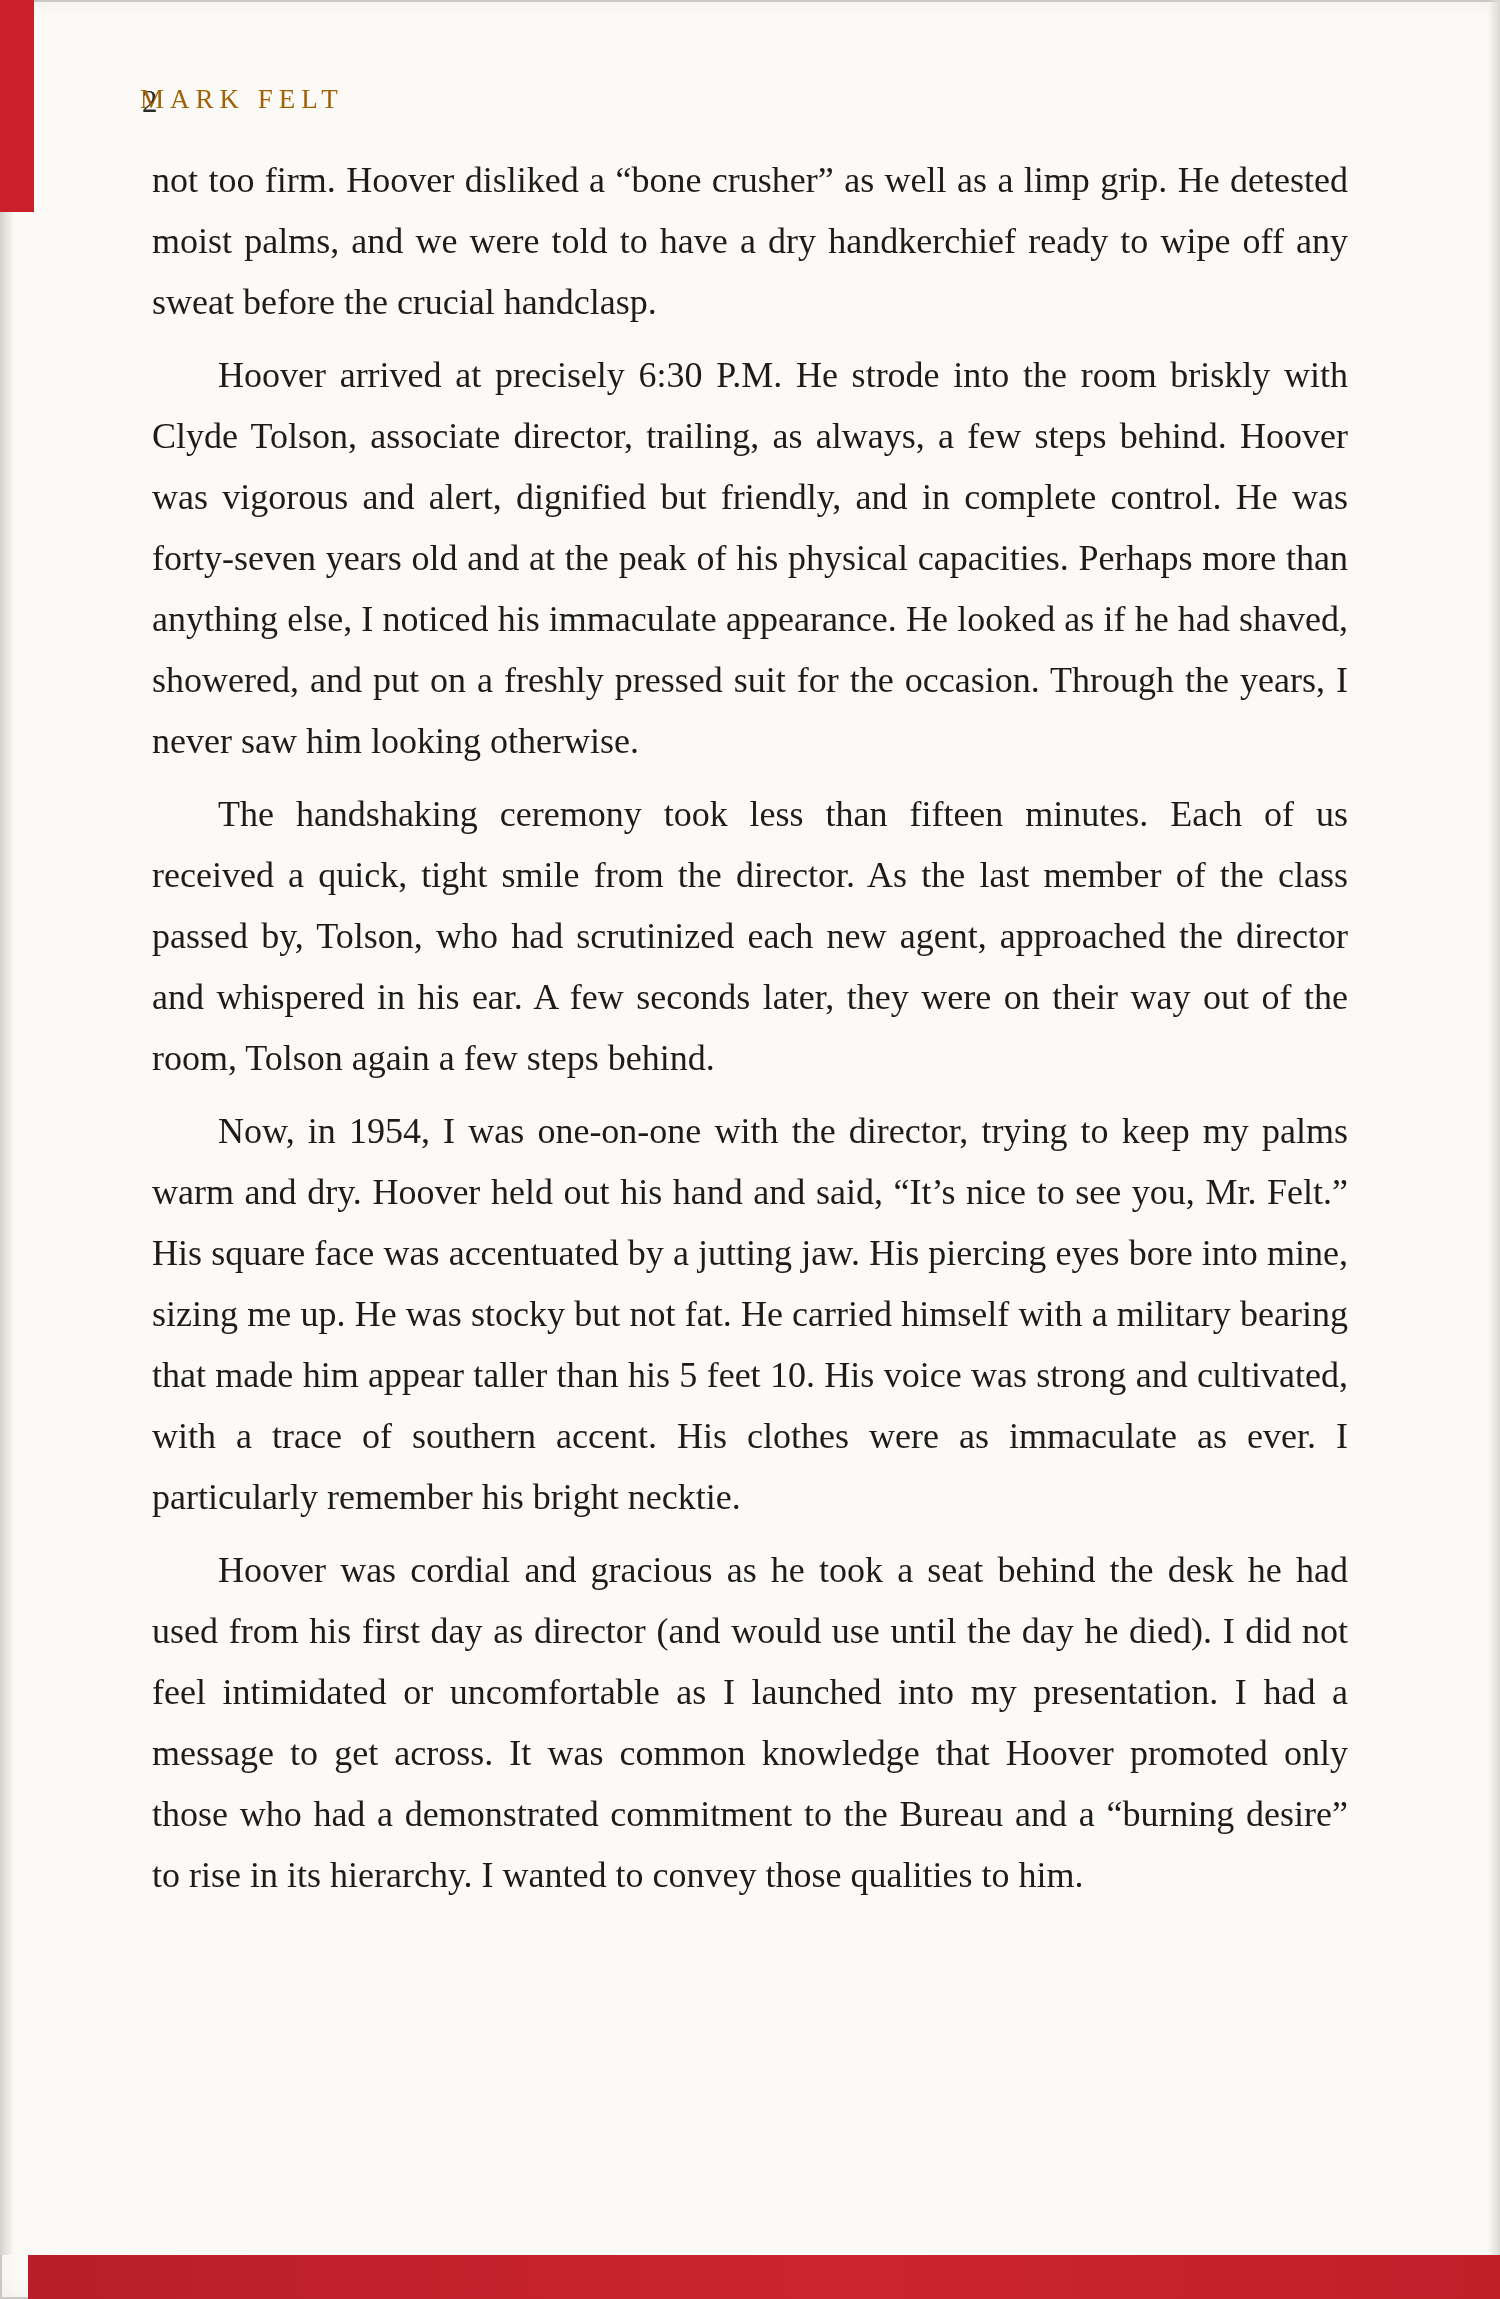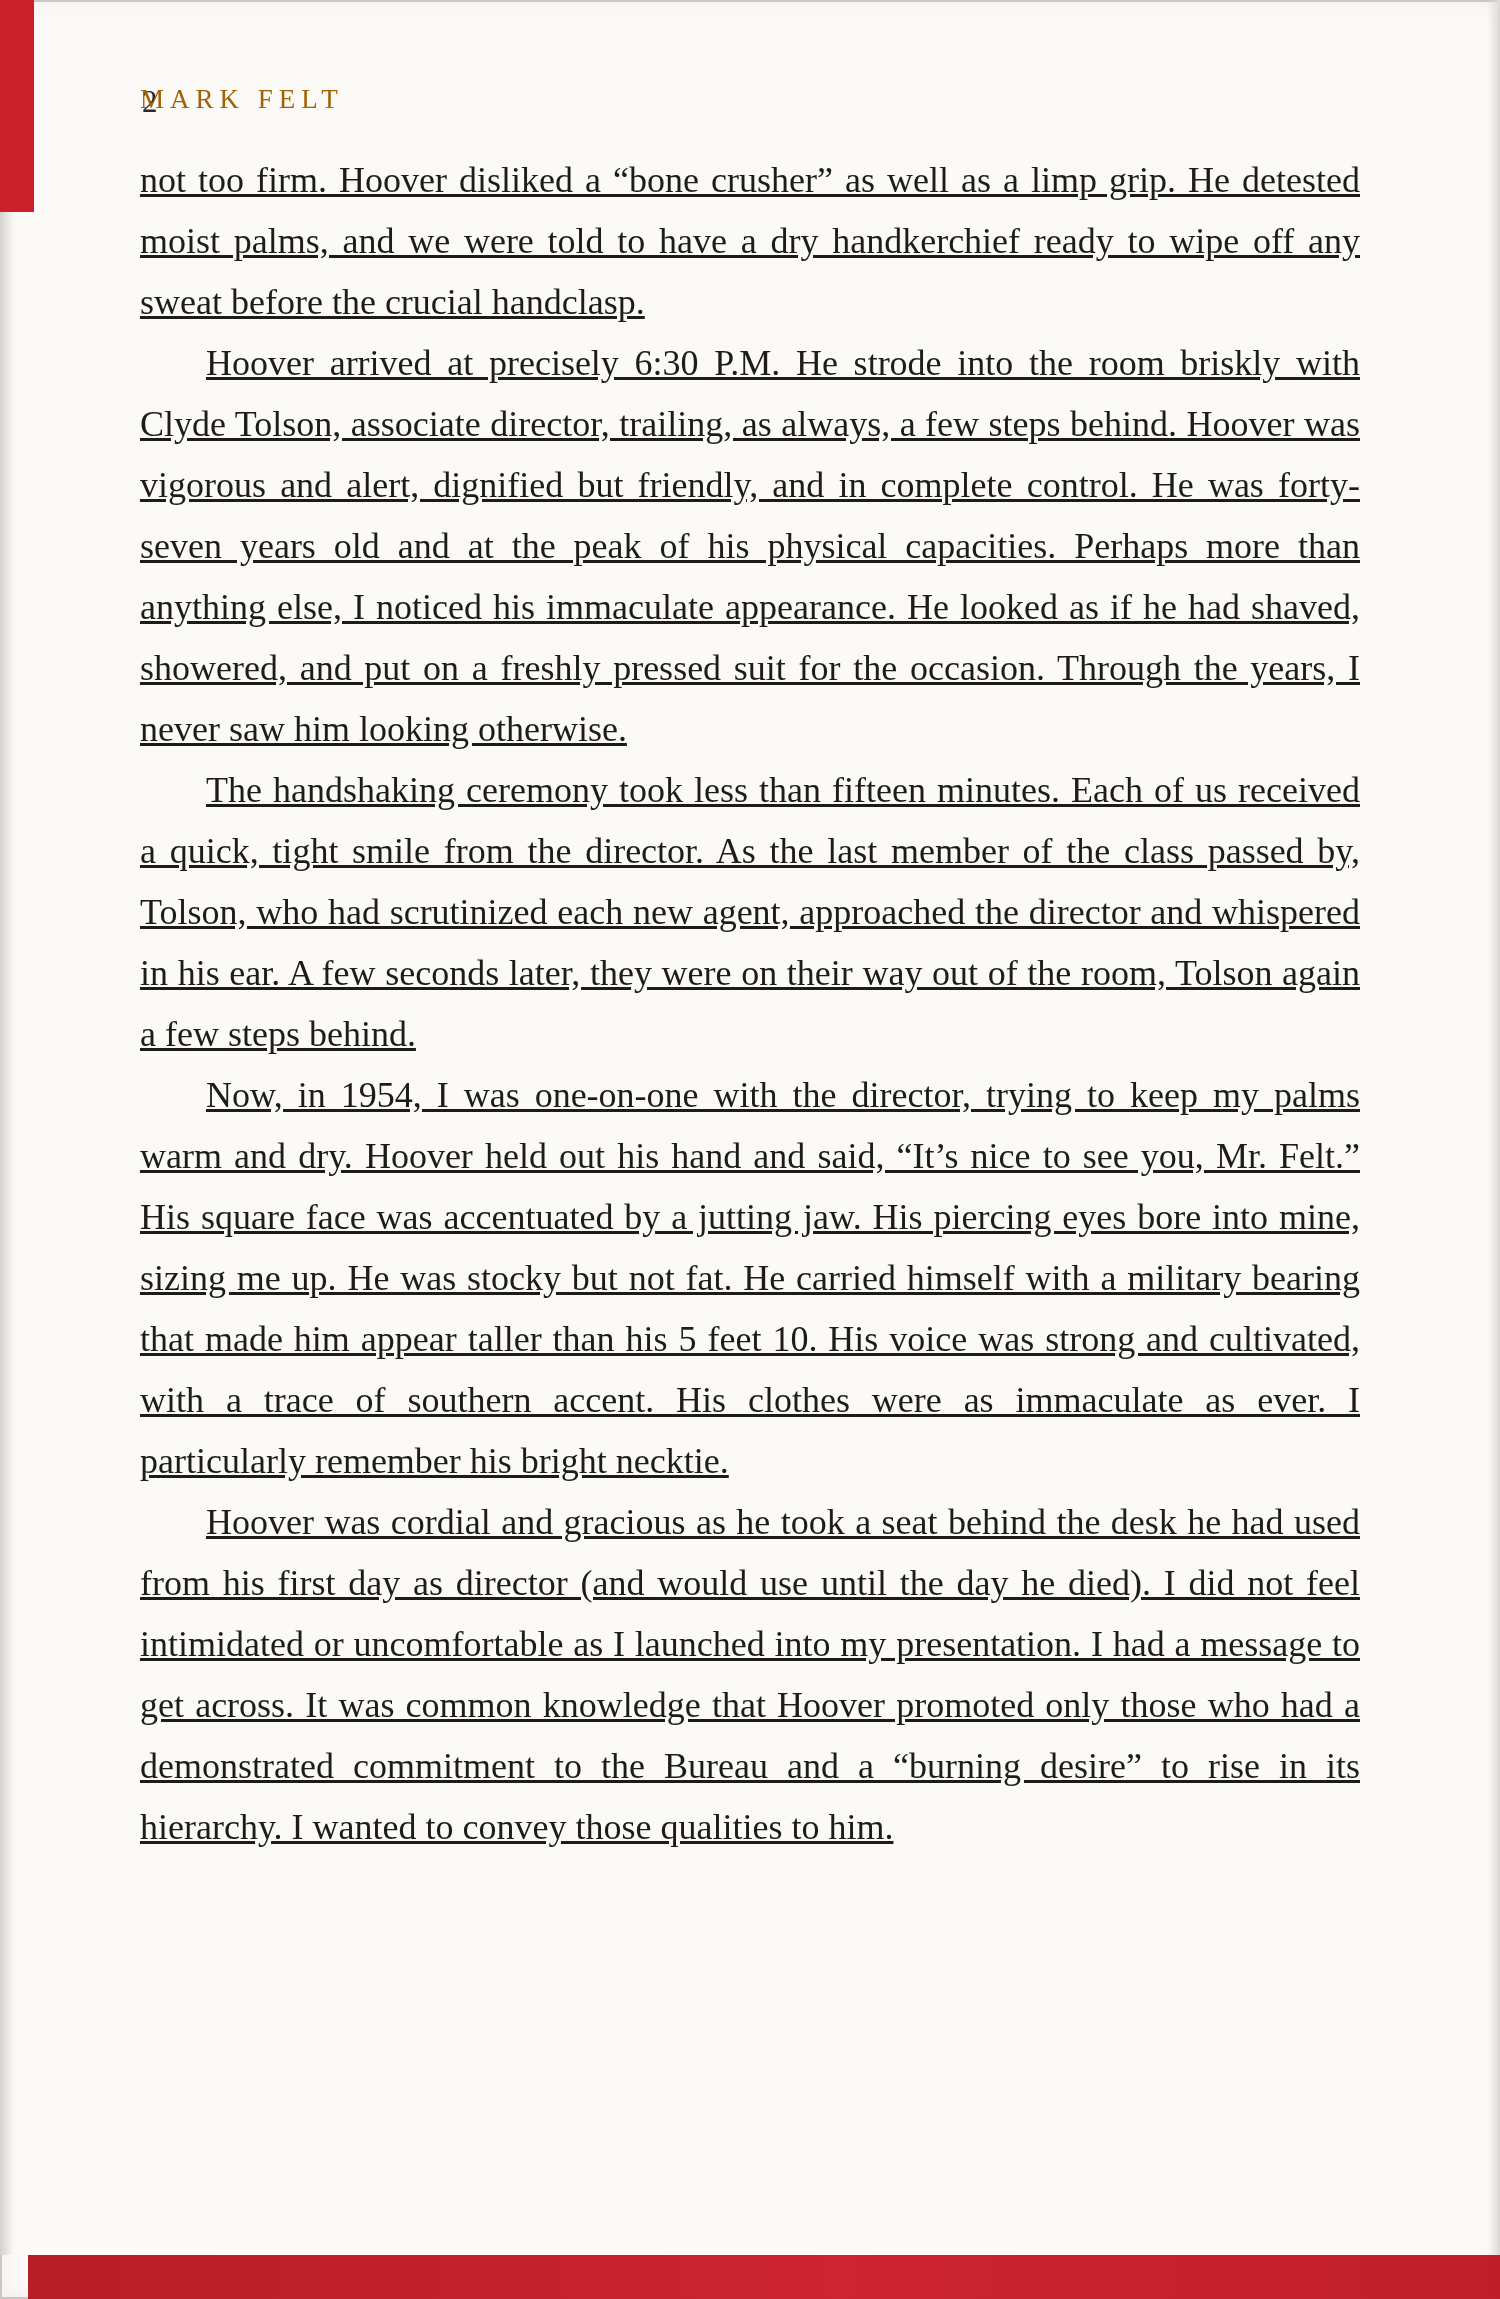--- a/index.html
+++ b/index.html
@@ -84,22 +84,21 @@
   }
 
   .body-text {
     margin-top: 26px;
     color: #1d1c1a;
     font-size: 36px;
     line-height: 61px;
     text-align: justify;
   }
   .body-text p {
-    margin: 0;
-    text-decoration: underline;
+    margin: 12px;
   }
   .body-text p.indent {
     text-indent: 66px;
   }
 </style>
 </head>
 <body>
 
 <div class="scan-frame">
 

